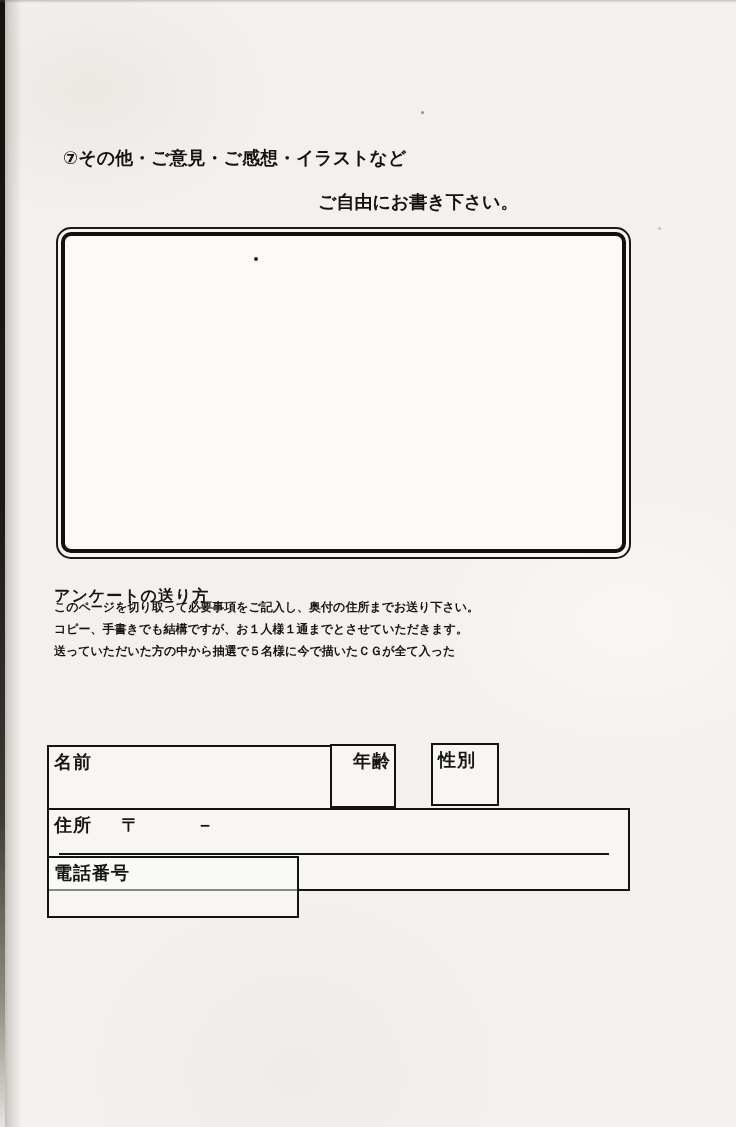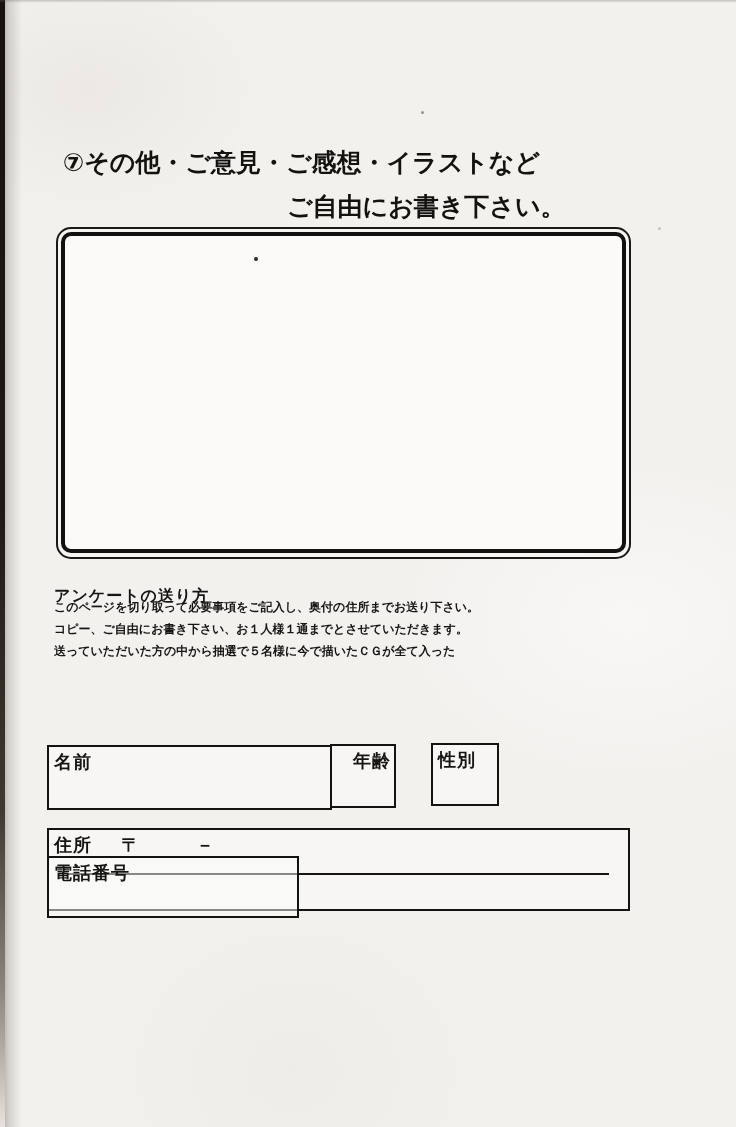--- a/index.html
+++ b/index.html
@@ -41,28 +41,28 @@
   }
   .edge-top {
     position: absolute;
     left: 0; top: 0;
     width: 100%; height: 3px;
     background: linear-gradient(to bottom, rgba(110,104,97,0.35), rgba(110,104,97,0));
   }
   
   .title-line {
     position: absolute;
-    font-size: 25px;
+    font-size: 18px;
     font-weight: 700;
     letter-spacing: 0px;
     white-space: nowrap;
     color: #14120f;
   }
   .title-1 { left: 63px; top: 146px; }
-  .title-2 { left: 287px; top: 190px; }
+  .title-2 { left: 318px; top: 190px; }
   
   .freebox-outer {
     position: absolute;
     left: 56px; top: 227px;
     width: 575px; height: 332px;
     border: 2px solid #1b1916;
     border-radius: 15px;
     box-sizing: border-box;
     background: #f7f5f2;
   }
@@ -107,21 +107,21 @@
   
   .form-cell {
     position: absolute;
     border: 2px solid #151310;
     box-sizing: border-box;
     background: rgba(252,251,249,0.5);
   }
   .cell-name    { left: 47px; top: 745px; width: 285px; height: 65px; }
   .cell-age     { left: 330px; top: 744px; width: 66px;  height: 64px; padding-left: 16px; }
   .cell-gender  { left: 396px; top: 743px; width: 68px;  height: 63px; margin-left: 35px; }
-  .cell-address { left: 47px; top: 828px; width: 583px; height: 83px; }
+  .cell-address { left: 47px; top: 808px; width: 583px; height: 83px; }
   .cell-phone   { left: 47px; top: 856px; width: 252px; height: 62px; text-decoration: underline; }
   .cell-label {
     display: inline-block;
     padding: 3px 0 0 5px;
     font-size: 18px;
     font-weight: 700;
     letter-spacing: 1px;
     white-space: nowrap;
   }
   .postal-mark { margin-left: 20px; }
@@ -149,21 +149,21 @@
     <div class="freebox-inner"></div>
     <div class="ink-dot" style="left:196px; top:28px;"></div>
   </div>
   <div class="speck" style="left:421px; top:111px;"></div>
   <div class="speck" style="left:658px; top:227px; opacity:.5;"></div>
 
   <div class="send-heading">アンケートの送り方</div>
 
   <div class="send-body">
     <div class="line">このページを切り取って必要事項をご記入し、奥付の住所までお送り下さい。</div>
-    <div class="line">コピー、ご自由にお書き下さい、お１人様１通までとさせていただきます。</div>
+    <div class="line">コピー、手書きでも結構ですが、お１人様１通までとさせていただきます。</div>
     <div class="line">送っていただいた方の中から抽選で５名様に今で描いたＣＧが全て入った</div>
   </div>
 
   <div>
 
     <div class="form-cell cell-address">
       <span class="cell-label">住所</span>
       <span class="cell-label postal-mark">〒</span>
       <span class="cell-label postal-dash">－</span>
       <div class="addr-line"></div>

